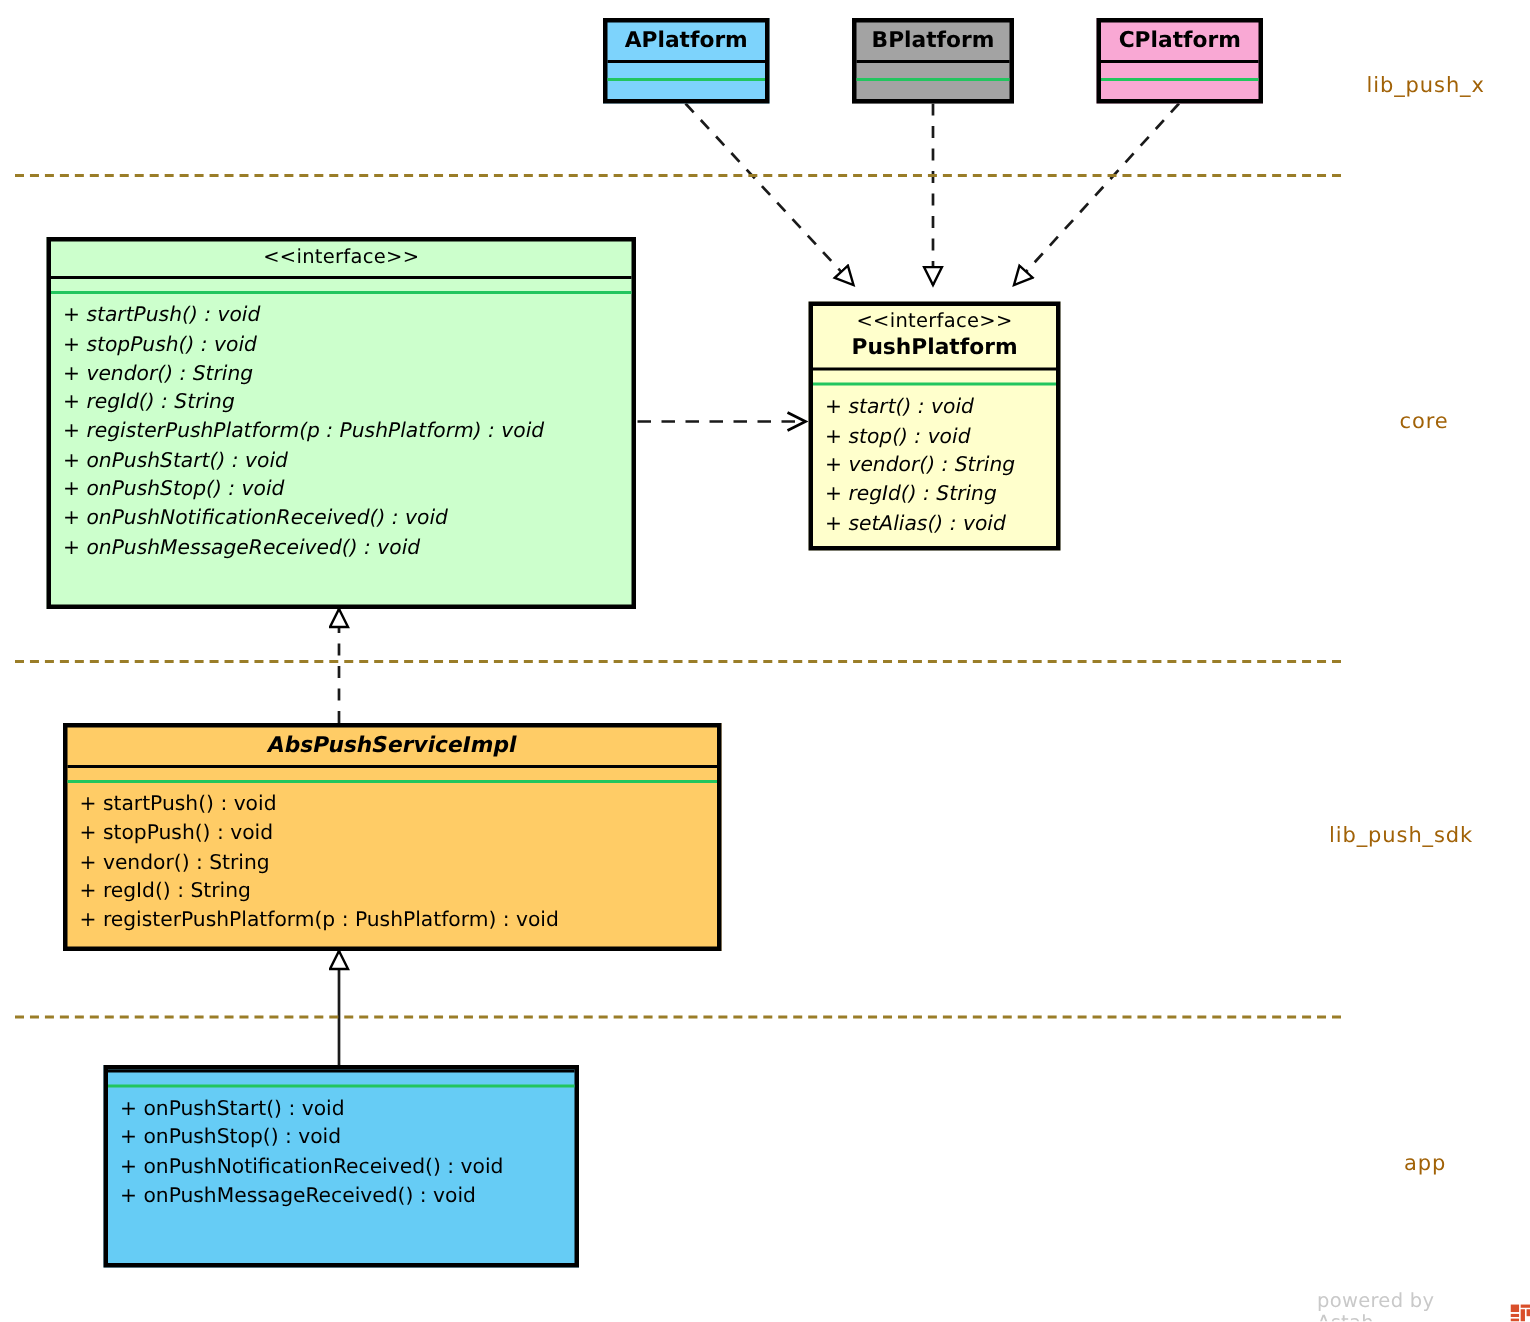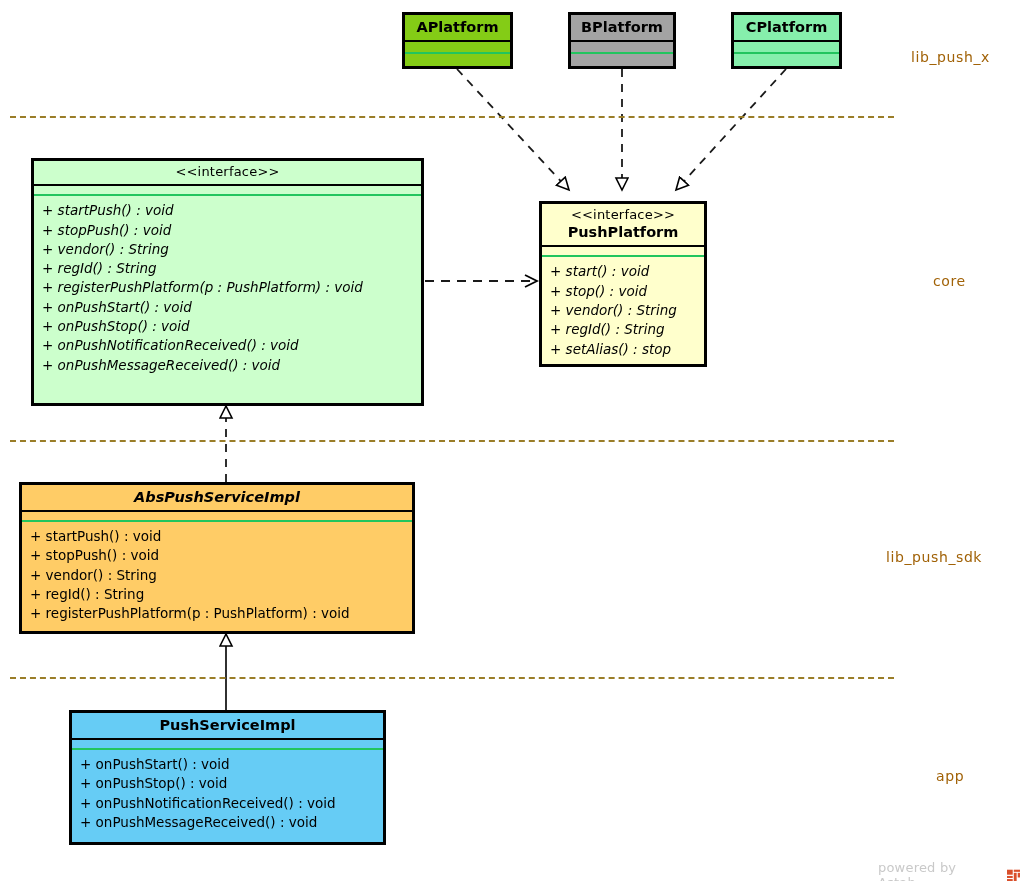--- a/index.html
+++ b/index.html
@@ -148,37 +148,37 @@
 
   <div class="layer-line" style="left:10px; top:116px; width:884px;"></div>
   <div class="layer-line" style="left:10px; top:440px; width:884px;"></div>
   <div class="layer-line" style="left:10px; top:677px; width:884px;"></div>
 
   <div class="layer-label" style="left:911px; top:49px;">lib_push_x</div>
   <div class="layer-label" style="left:933px; top:273px;">core</div>
   <div class="layer-label" style="left:886px; top:549px;">lib_push_sdk</div>
   <div class="layer-label" style="left:936px; top:768px;">app</div>
 
-  <div class="uml-class" style="left:402px; top:12px; width:111px; height:57px; background:#84cc16;">
+  <div class="uml-class" style="left:402px; top:12px; width:111px; height:57px; background:#7dd3fc;">
     <div class="uml-header">
       <span class="cls-name">APlatform</span>
     </div>
     <div class="uml-attrs plain"></div>
     <div class="uml-ops plain"></div>
   </div>
 
   <div class="uml-class" style="left:568px; top:12px; width:108px; height:57px; background:#a3a3a3;">
     <div class="uml-header">
       <span class="cls-name">BPlatform</span>
     </div>
     <div class="uml-attrs plain"></div>
     <div class="uml-ops plain"></div>
   </div>
 
-  <div class="uml-class" style="left:731px; top:12px; width:111px; height:57px; background:#86efac;">
+  <div class="uml-class" style="left:731px; top:12px; width:111px; height:57px; background:#f9a8d4;">
     <div class="uml-header">
       <span class="cls-name">CPlatform</span>
     </div>
     <div class="uml-attrs plain"></div>
     <div class="uml-ops plain"></div>
   </div>
 
   <div class="uml-class" style="left:31px; top:158px; width:393px; height:248px; background:#ccffcc;">
     <div class="uml-header">
       <span class="stereotype">&lt;&lt;interface&gt;&gt;</span>
@@ -201,42 +201,39 @@
     <div class="uml-header">
       <span class="stereotype">&lt;&lt;interface&gt;&gt;</span>
       <span class="cls-name">PushPlatform</span>
     </div>
     <div class="uml-attrs"></div>
     <div class="uml-ops">
       <div class="op italic">+ start() : void</div>
       <div class="op italic">+ stop() : void</div>
       <div class="op italic">+ vendor() : String</div>
       <div class="op italic">+ regId() : String</div>
-      <div class="op italic">+ setAlias() : stop</div>
-    </div>
-  </div>
-
-  <div class="uml-class" style="left:19px; top:482px; width:396px; height:152px; background:#ffcc66;">
+      <div class="op italic">+ setAlias() : void</div>
+    </div>
+  </div>
+
+  <div class="uml-class" style="left:42px; top:482px; width:439px; height:152px; background:#ffcc66;">
     <div class="uml-header">
       <span class="cls-name abstract">AbsPushServiceImpl</span>
     </div>
     <div class="uml-attrs"></div>
     <div class="uml-ops">
       <div class="op">+ startPush() : void</div>
       <div class="op">+ stopPush() : void</div>
       <div class="op">+ vendor() : String</div>
       <div class="op">+ regId() : String</div>
       <div class="op">+ registerPushPlatform(p : PushPlatform) : void</div>
     </div>
   </div>
 
   <div class="uml-class" style="left:69px; top:710px; width:317px; height:135px; background:#66ccf5;">
-    <div class="uml-header">
-      <span class="cls-name">PushServiceImpl</span>
-    </div>
     <div class="uml-attrs"></div>
     <div class="uml-ops">
       <div class="op">+ onPushStart() : void</div>
       <div class="op">+ onPushStop() : void</div>
       <div class="op">+ onPushNotificationReceived() : void</div>
       <div class="op">+ onPushMessageReceived() : void</div>
     </div>
   </div>
 
   <div id="watermark" style="left:878px; top:860px;">

